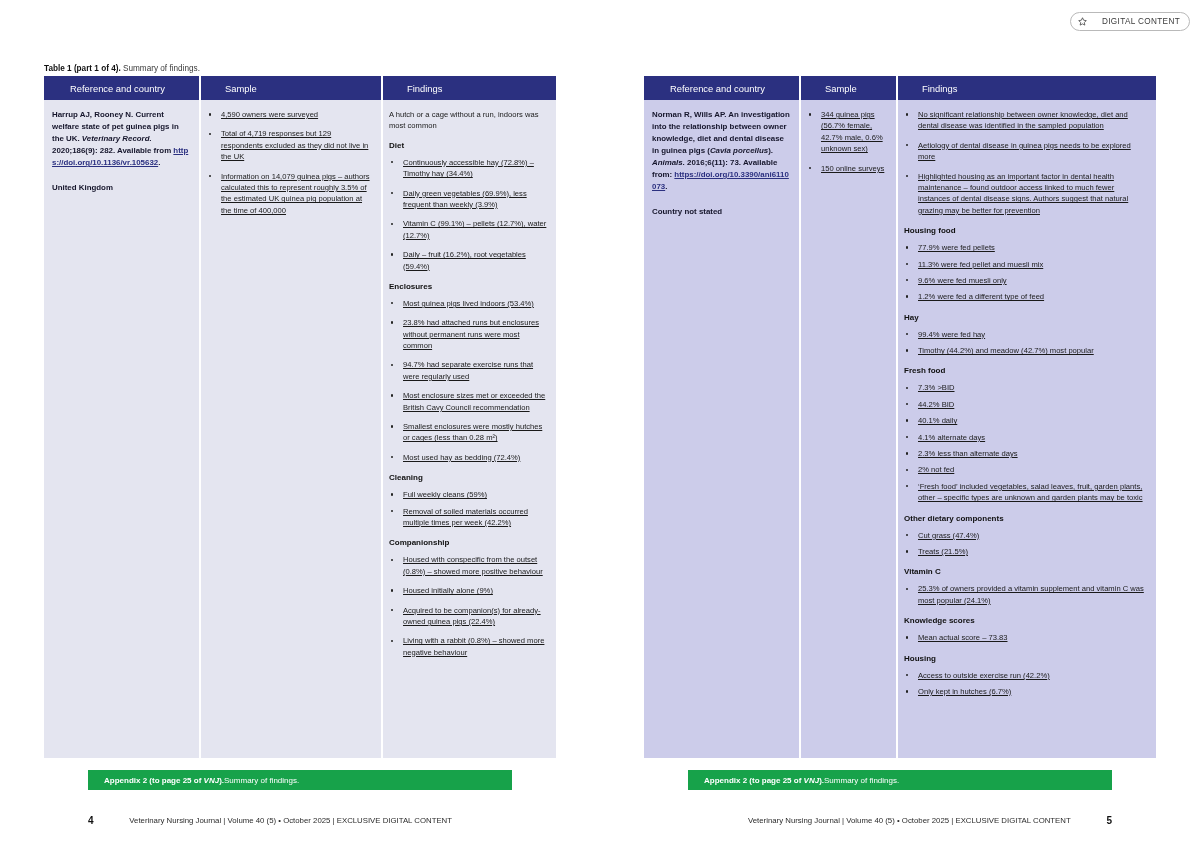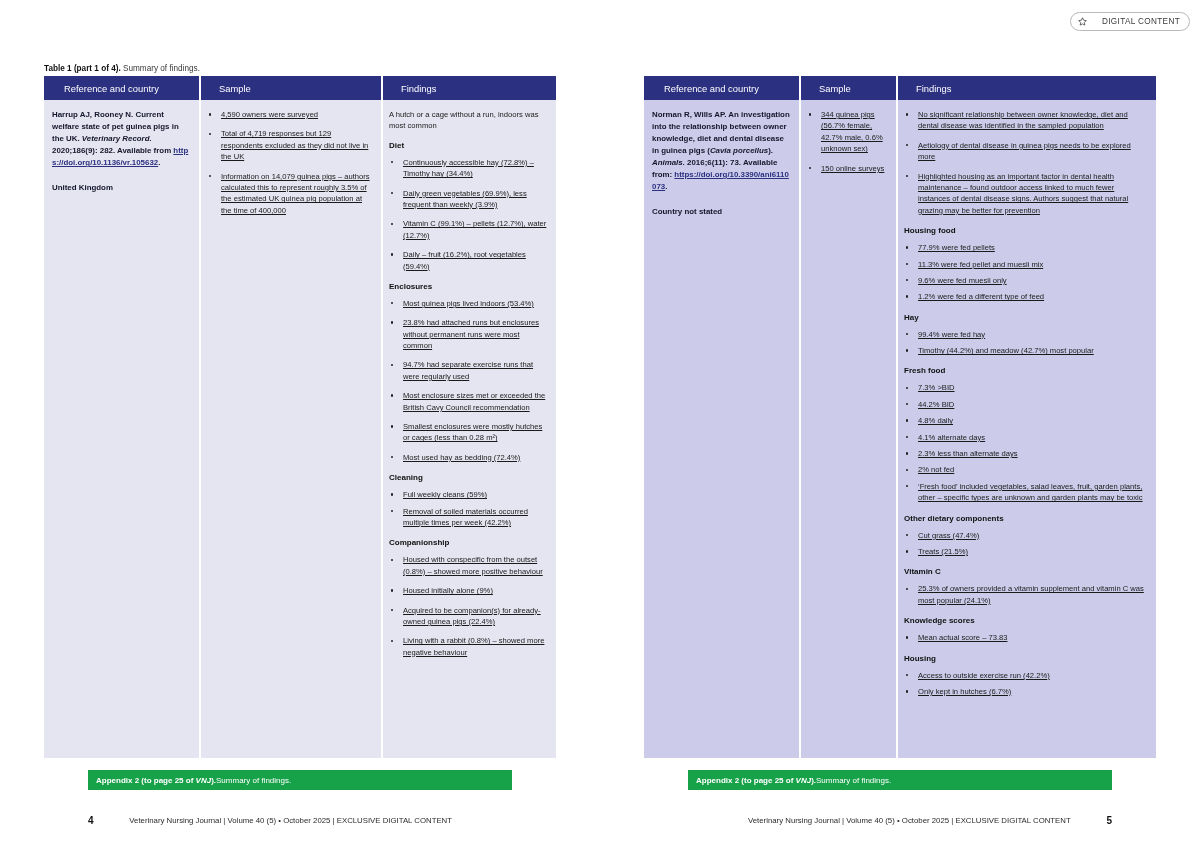--- a/index.html
+++ b/index.html
@@ -78,21 +78,21 @@
     display: flex;
     background: #2b3080;
     height: 24px;
     flex: 0 0 24px;
   }
   .th {
     color: #ffffff;
     font-size: 9.4px;
     display: flex;
     align-items: center;
-    padding-left: 20px;
+    padding-left: 26px;
     position: relative;
   }
   .th + .th::before {
     content: "";
     position: absolute;
     left: 0; top: 0; bottom: 0;
     width: 2px;
     background: #ffffff;
   }
   .tbody {
@@ -179,21 +179,21 @@
   
   .appendix-bar {
     position: absolute;
     left: 44px; right: 44px;
     top: 730px;
     height: 20px;
     background: #17a24a;
     color: #ffffff;
     display: flex;
     align-items: center;
-    padding-left: 8px;
+    padding-left: 16px;
     font-size: 8px;
   }
   .appendix-bar .ap-strong { font-weight: bold; }
   .appendix-bar .ap-strong em { font-style: italic; }
   .appendix-bar .ap-rest { font-weight: normal; }
 
   
   .footer {
     position: absolute;
     left: 44px; right: 44px;
@@ -354,21 +354,21 @@
             <div class="sub-head">Hay</div>
             <ul class="bullets tight">
               <li>99.4% were fed hay</li>
               <li>Timothy (44.2%) and meadow (42.7%) most popular</li>
             </ul>
 
             <div class="sub-head">Fresh food</div>
             <ul class="bullets tight">
               <li>7.3% &gt;BID</li>
               <li>44.2% BID</li>
-              <li>4.8% daily</li>
+              <li>40.1% daily</li>
               <li>4.1% alternate days</li>
               <li>2.3% less than alternate days</li>
               <li>2% not fed</li>
               <li>‘Fresh food’ included vegetables, salad leaves, fruit, garden plants, other – specific types are unknown and garden plants may be toxic</li>
             </ul>
 
             <div class="sub-head">Other dietary components</div>
             <ul class="bullets tight">
               <li>Cut grass (47.4%)</li>
               <li>Treats (21.5%)</li>

